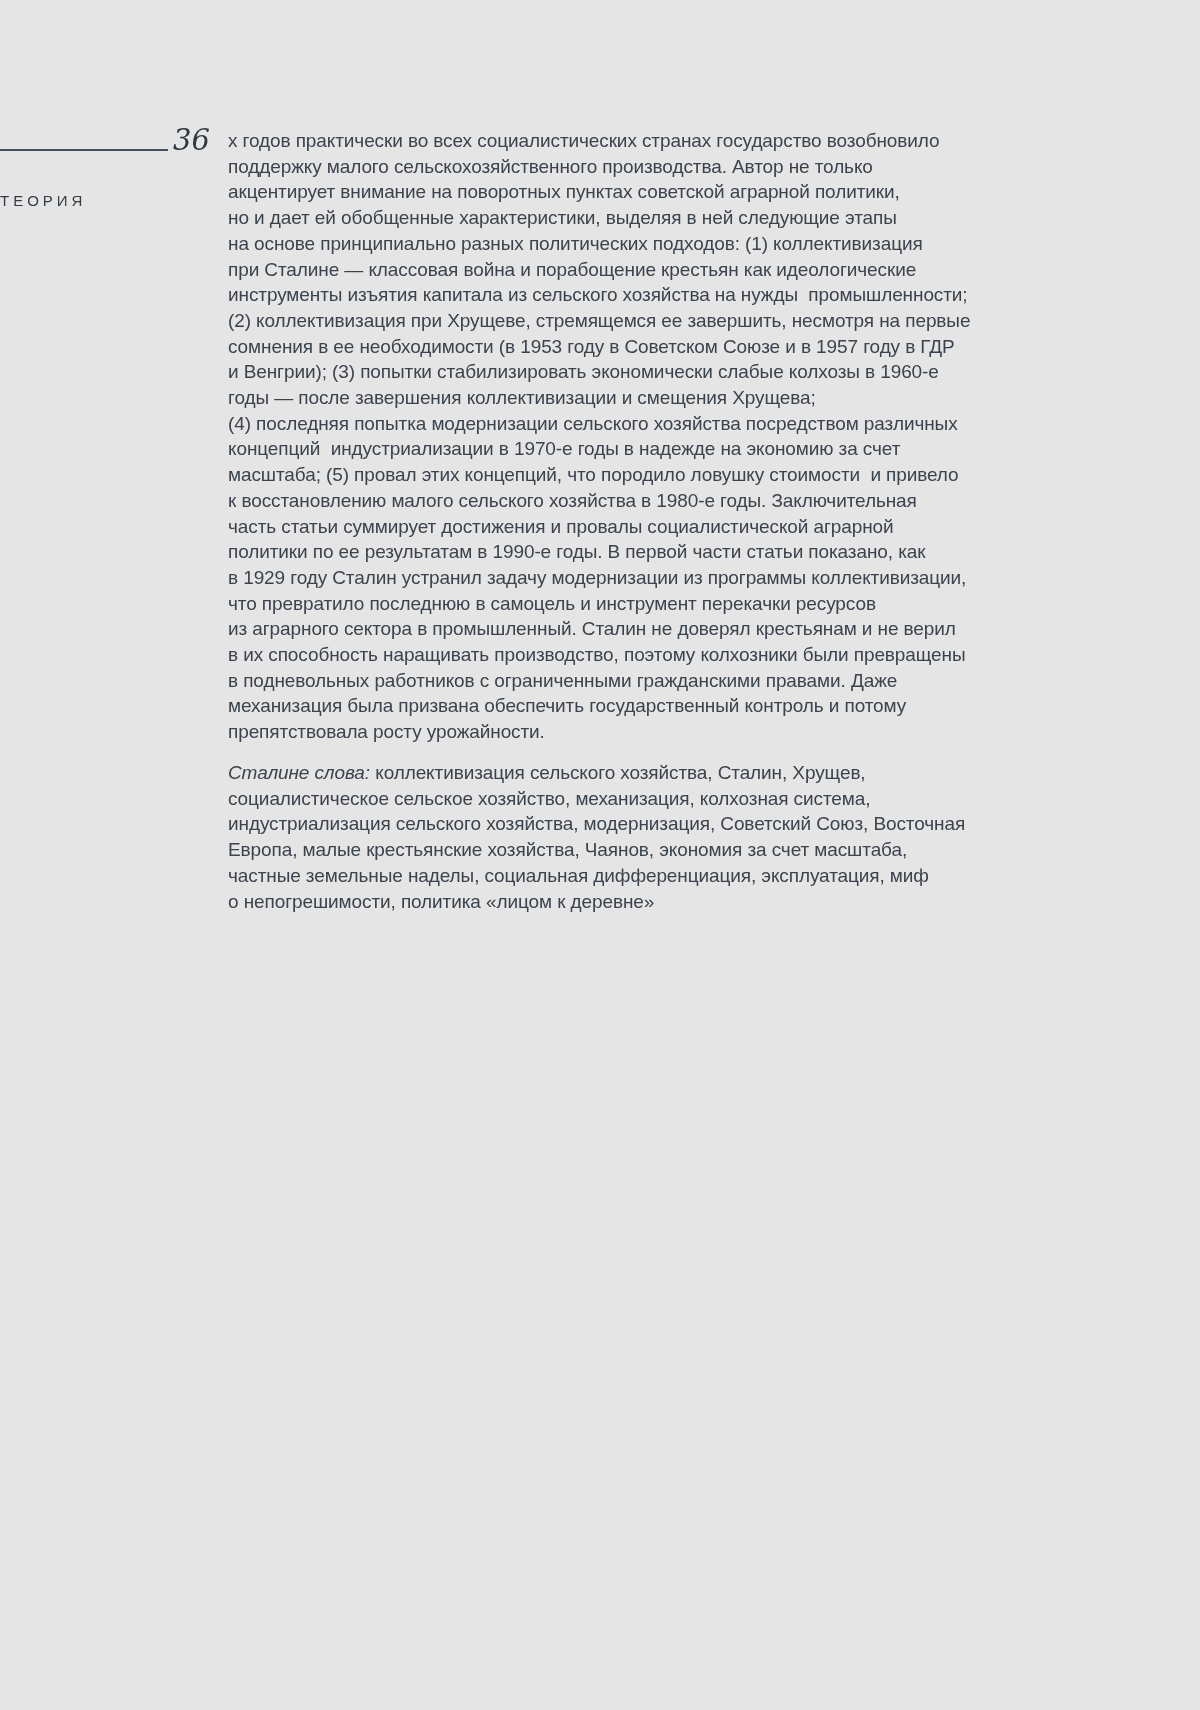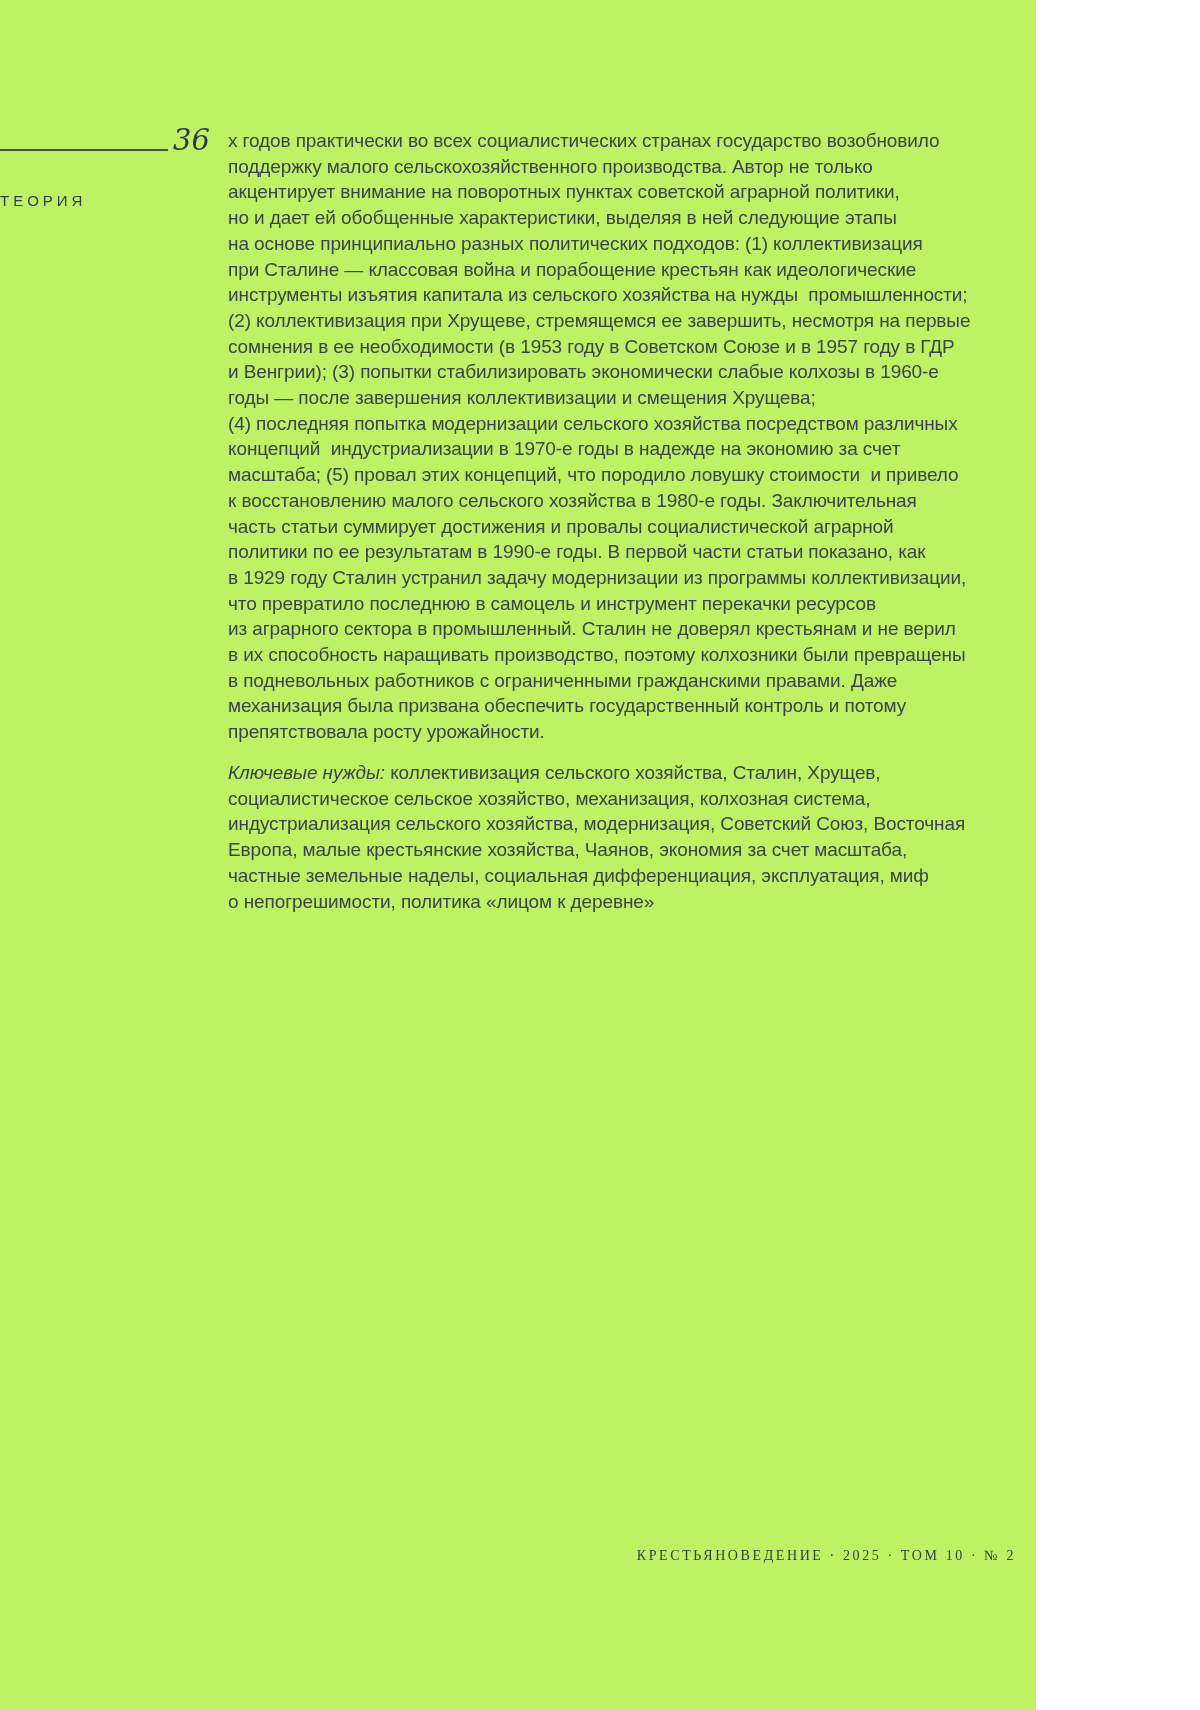--- a/index.html
+++ b/index.html
@@ -2,23 +2,23 @@
 <html lang="ru"><head>
 <meta charset="utf-8">
 <style>
   html, body {
     margin: 0;
     padding: 0;
     background: #ffffff;
   }
   .page {
     position: relative;
-    width: 1036px;
+    width: 1200px;
     height: 1710px;
-    background: #bef264;
+    background: #e5e5e5;
     overflow: hidden;
     font-family: "Liberation Sans", sans-serif;
   }
   .rule {
     position: absolute;
     left: 0;
     top: 149px;
     width: 168px;
     height: 2px;
     background: #46505c;
@@ -114,22 +114,21 @@
 часть статьи суммирует достижения и провалы социалистической аграрной
 политики по ее результатам в 1990-е годы. В первой части статьи показано, как
 в 1929 году Сталин устранил задачу модернизации из программы коллективизации,
 что превратило последнюю в самоцель и инструмент перекачки ресурсов
 из аграрного сектора в промышленный. Сталин не доверял крестьянам и не верил
 в их способность наращивать производство, поэтому колхозники были превращены
 в подневольных работников с ограниченными гражданскими правами. Даже
 механизация была призвана обеспечить государственный контроль и потому
 препятствовала росту урожайности.</div>
 
-  <p class="keywords"><span class="kw-label">Ключевые нужды:</span> <span>коллективизация сельского хозяйства, Сталин, Хрущев,
+  <p class="keywords"><span class="kw-label">Сталине слова:</span> <span>коллективизация сельского хозяйства, Сталин, Хрущев,
 социалистическое сельское хозяйство, механизация, колхозная система,
 индустриализация сельского хозяйства, модернизация, Советский Союз, Восточная
 Европа, малые крестьянские хозяйства, Чаянов, экономия за счет масштаба,
 частные земельные наделы, социальная дифференциация, эксплуатация, миф
 о непогрешимости, политика «лицом к деревне»</span></p>
 
-  <div class="footer-line">КРЕСТЬЯНОВЕДЕНИЕ · 2025 · ТОМ 10 · № 2</div>
 
 </div>
 
 </body></html>

